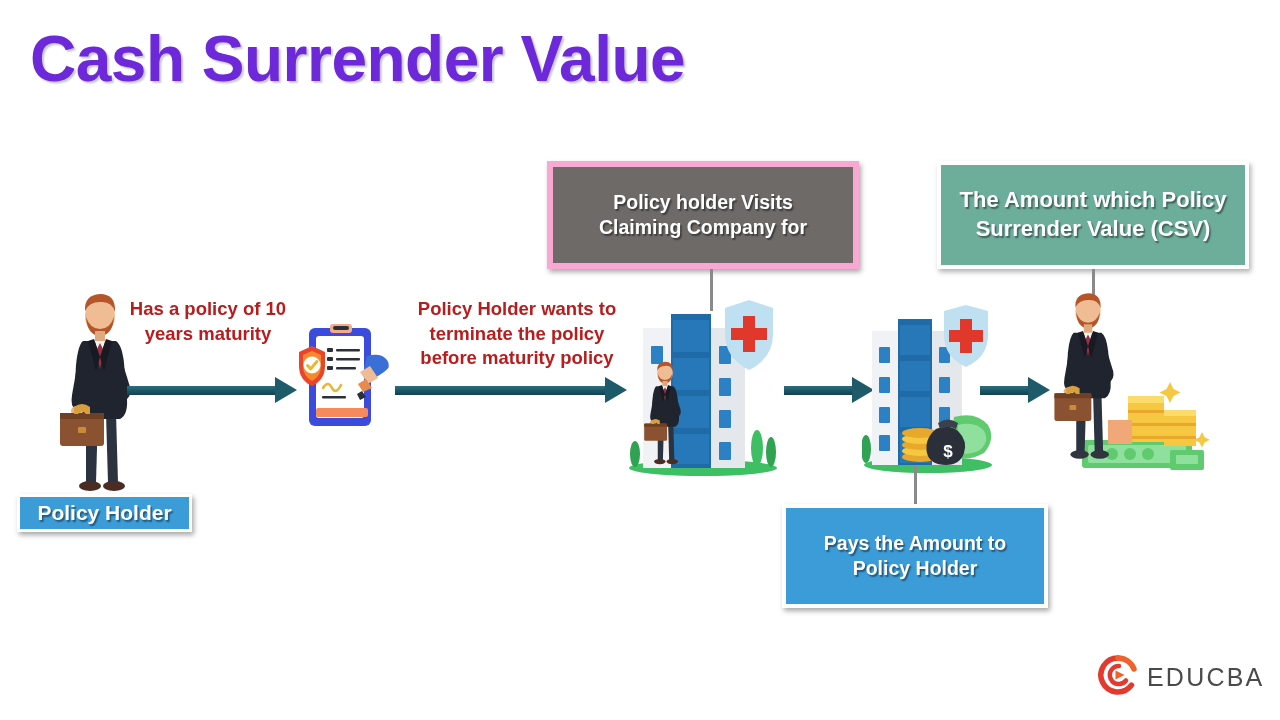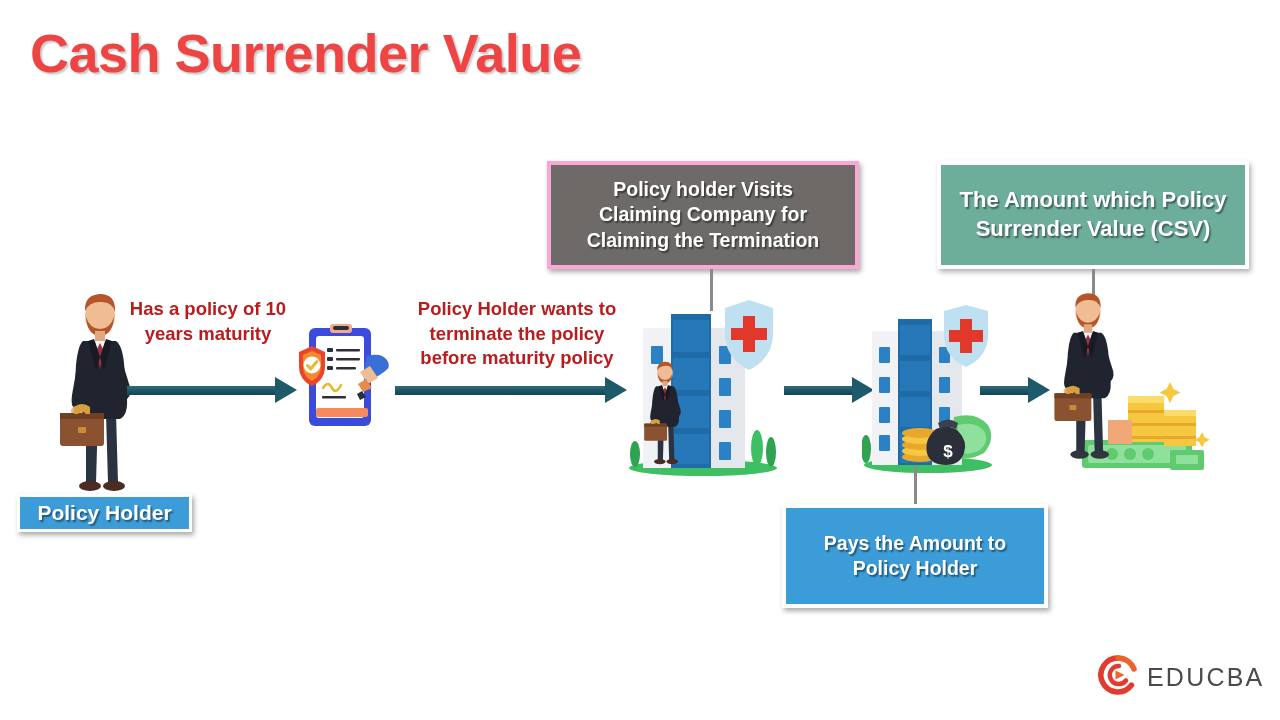--- a/index.html
+++ b/index.html
@@ -14,23 +14,23 @@
     overflow: hidden;
     font-family: "Liberation Sans", sans-serif;
     background: #ffffff;
   }
 
   
   #page-title {
     position: absolute;
     left: 30px;
     top: 22px;
-    font-size: 54px;
+    font-size: 64px;
     font-weight: bold;
-    color: #ef4444;
+    color: #6d28d9;
     letter-spacing: -0.5px;
     text-shadow: 2px 2px 2px rgba(0,0,0,0.22);
     white-space: nowrap;
   }
 
   
   .callout {
     position: absolute;
     box-sizing: border-box;
     color: #ffffff;
@@ -42,21 +42,21 @@
     flex-direction: column;
     align-items: center;
     justify-content: center;
   }
   .callout .ln { display: block; white-space: nowrap; }
 
   #callout-visit {
     left: 547px; top: 161px;
     width: 312px; height: 108px;
     background: #6D6A67;
-    border: 4px solid #f9a8d4;
+    border: 6px solid #f9a8d4;
     font-size: 19.5px;
     box-shadow: 2px 3px 5px rgba(0,0,0,0.34);
   }
   #callout-csv {
     left: 937px; top: 161px;
     width: 312px; height: 108px;
     background: #6DAE9B;
     border: 4px solid #ffffff;
     font-size: 22px;
     box-shadow: 2px 3px 5px rgba(0,0,0,0.30);
@@ -262,21 +262,20 @@
 </div>
 
 <div class="arrow" id="arrow-2">
   <div class="shaft"></div>
     <div class="head"></div>
 </div>
 
 <div class="callout" id="callout-visit">
   <span class="ln">Policy holder Visits</span>
   <span class="ln">Claiming Company for</span>
-  <span class="ln">Claiming the Termination</span>
 </div>
 <div class="stem" id="stem-visit"></div>
 
 <div class="callout" id="callout-csv">
   <span class="ln">The Amount which Policy</span>
   <span class="ln">Surrender Value (CSV)</span>
 </div>
 <div class="stem" id="stem-csv"></div>
 
 <div class="illus" id="illus-building-1">

